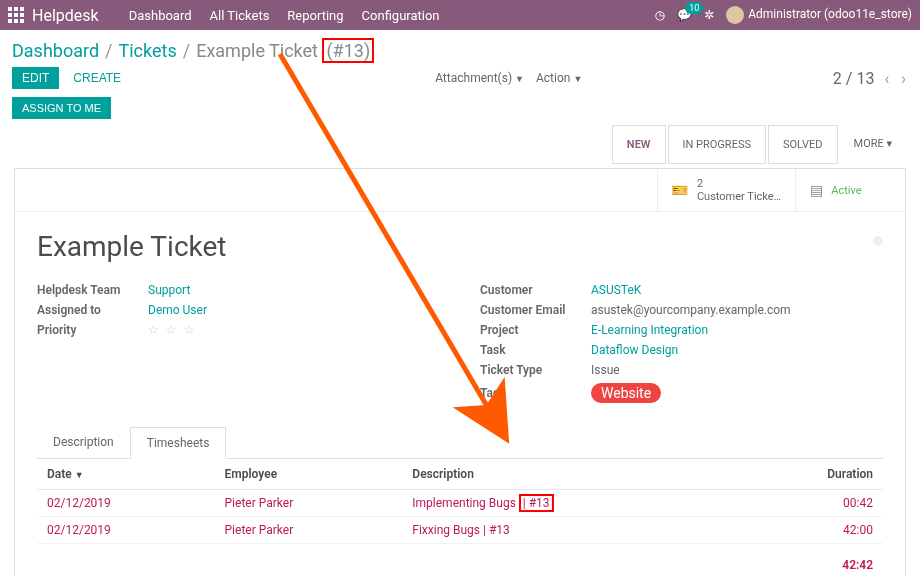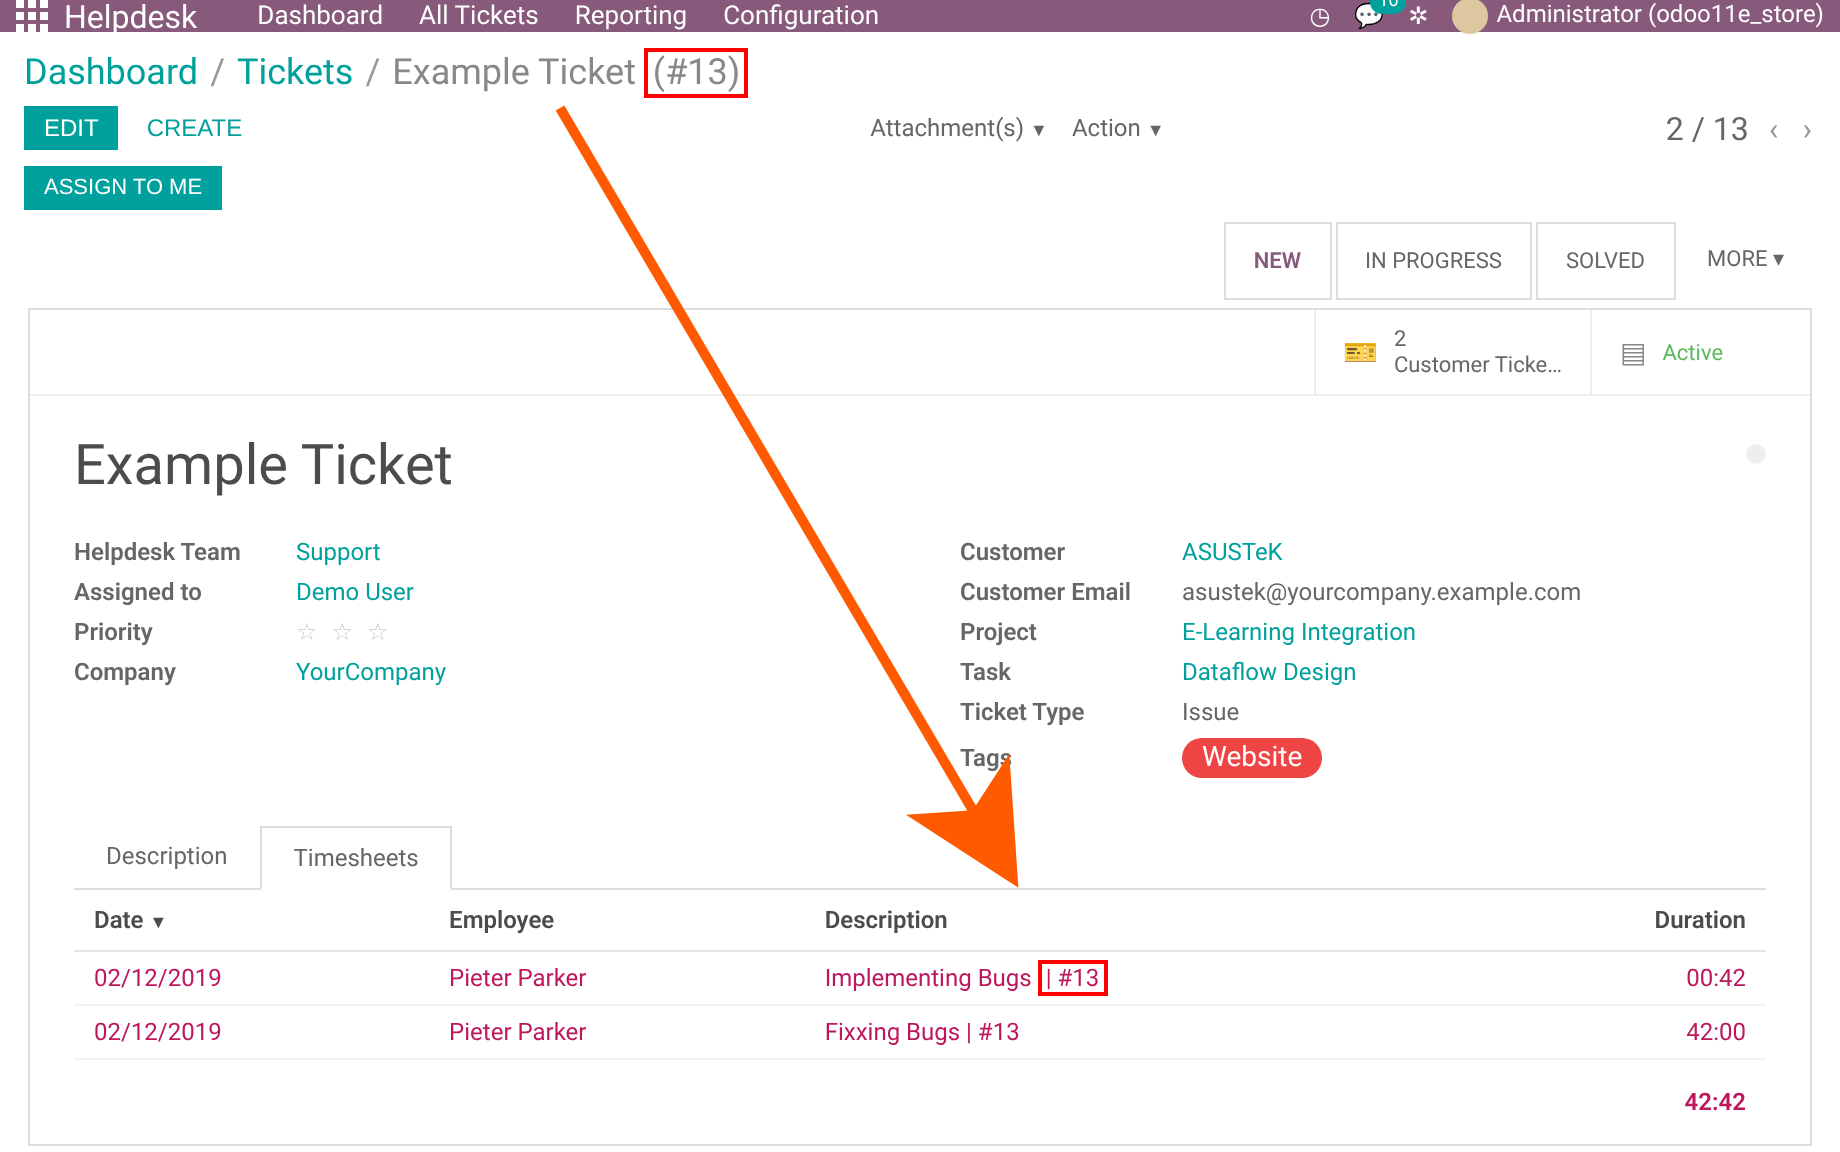--- a/index.html
+++ b/index.html
@@ -1,18 +1,18 @@
 <!DOCTYPE html>
 <html><head>
 <meta charset="utf-8">
 <style>
 * { box-sizing: border-box; margin: 0; padding: 0; }
 body { font-family: -apple-system, BlinkMacSystemFont, "Segoe UI", Roboto, Arial, sans-serif; font-size: 13px; color: #4c4c4c; width: 920px; height: 576px; overflow: hidden; background: #fff; position: relative; }
 
-.topbar { background: #875a7b; height: 16px; display: flex; align-items: center; padding: 0 8px; color: #fff; }
+.topbar { background: #875a7b; height: 30px; display: flex; align-items: center; padding: 0 8px; color: #fff; }
 .apps-icon { width: 16px; height: 16px; display: inline-block; margin-right: 8px; }
 .apps-icon svg { fill: #fff; }
 .app-name { font-size: 16px; font-weight: 400; margin-right: 30px; }
 .topnav { display: flex; gap: 18px; font-size: 13px; }
 .topnav span { cursor: pointer; }
 .top-right { margin-left: auto; display: flex; align-items: center; gap: 12px; font-size: 12px; }
 .chat-badge { position: relative; }
 .chat-badge .badge { background: #00a09d; color: #fff; border-radius: 8px; font-size: 9px; padding: 1px 4px; position: absolute; top: -6px; left: 8px; }
 .avatar { width: 18px; height: 18px; border-radius: 50%; background: #dcc7a0; display: inline-block; vertical-align: middle; margin-right: 4px; }
 
@@ -168,24 +168,20 @@
               <span class="flabel">Helpdesk Team</span>
               <span class="flink">Support</span>
             </div>
           <div class="frow">
               <span class="flabel">Assigned to</span>
               <span class="flink">Demo User</span>
             </div>
           <div class="frow">
               <span class="flabel">Priority</span>
               <span class="stars">☆ ☆ ☆</span>
-            </div>
-          <div class="frow">
-              <span class="flabel">Company</span>
-              <span class="flink">YourCompany</span>
             </div>
         </div>
         <div class="fcol">
           <div class="frow">
               <span class="flabel">Customer</span>
               <span class="flink">ASUSTeK</span>
             </div>
           <div class="frow">
               <span class="flabel">Customer Email</span>
               <span class="fval">asustek@yourcompany.example.com</span>

